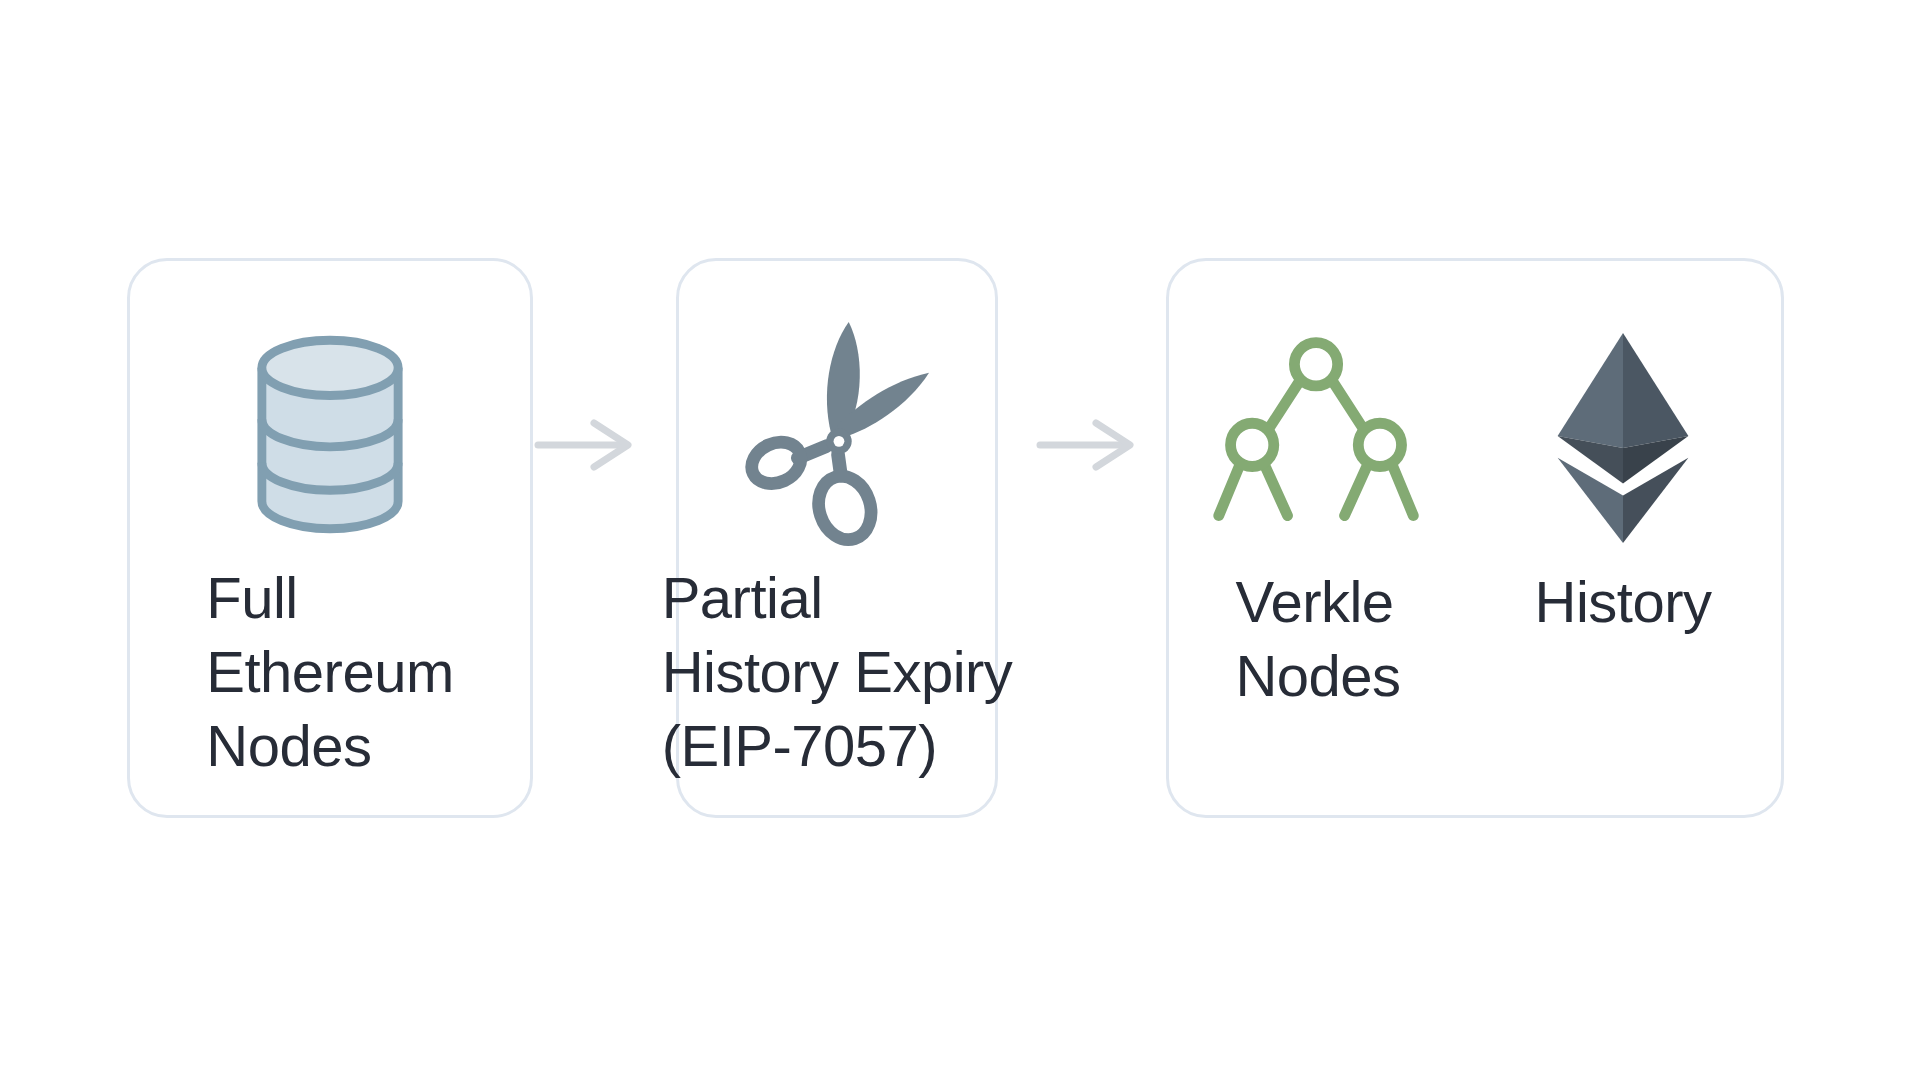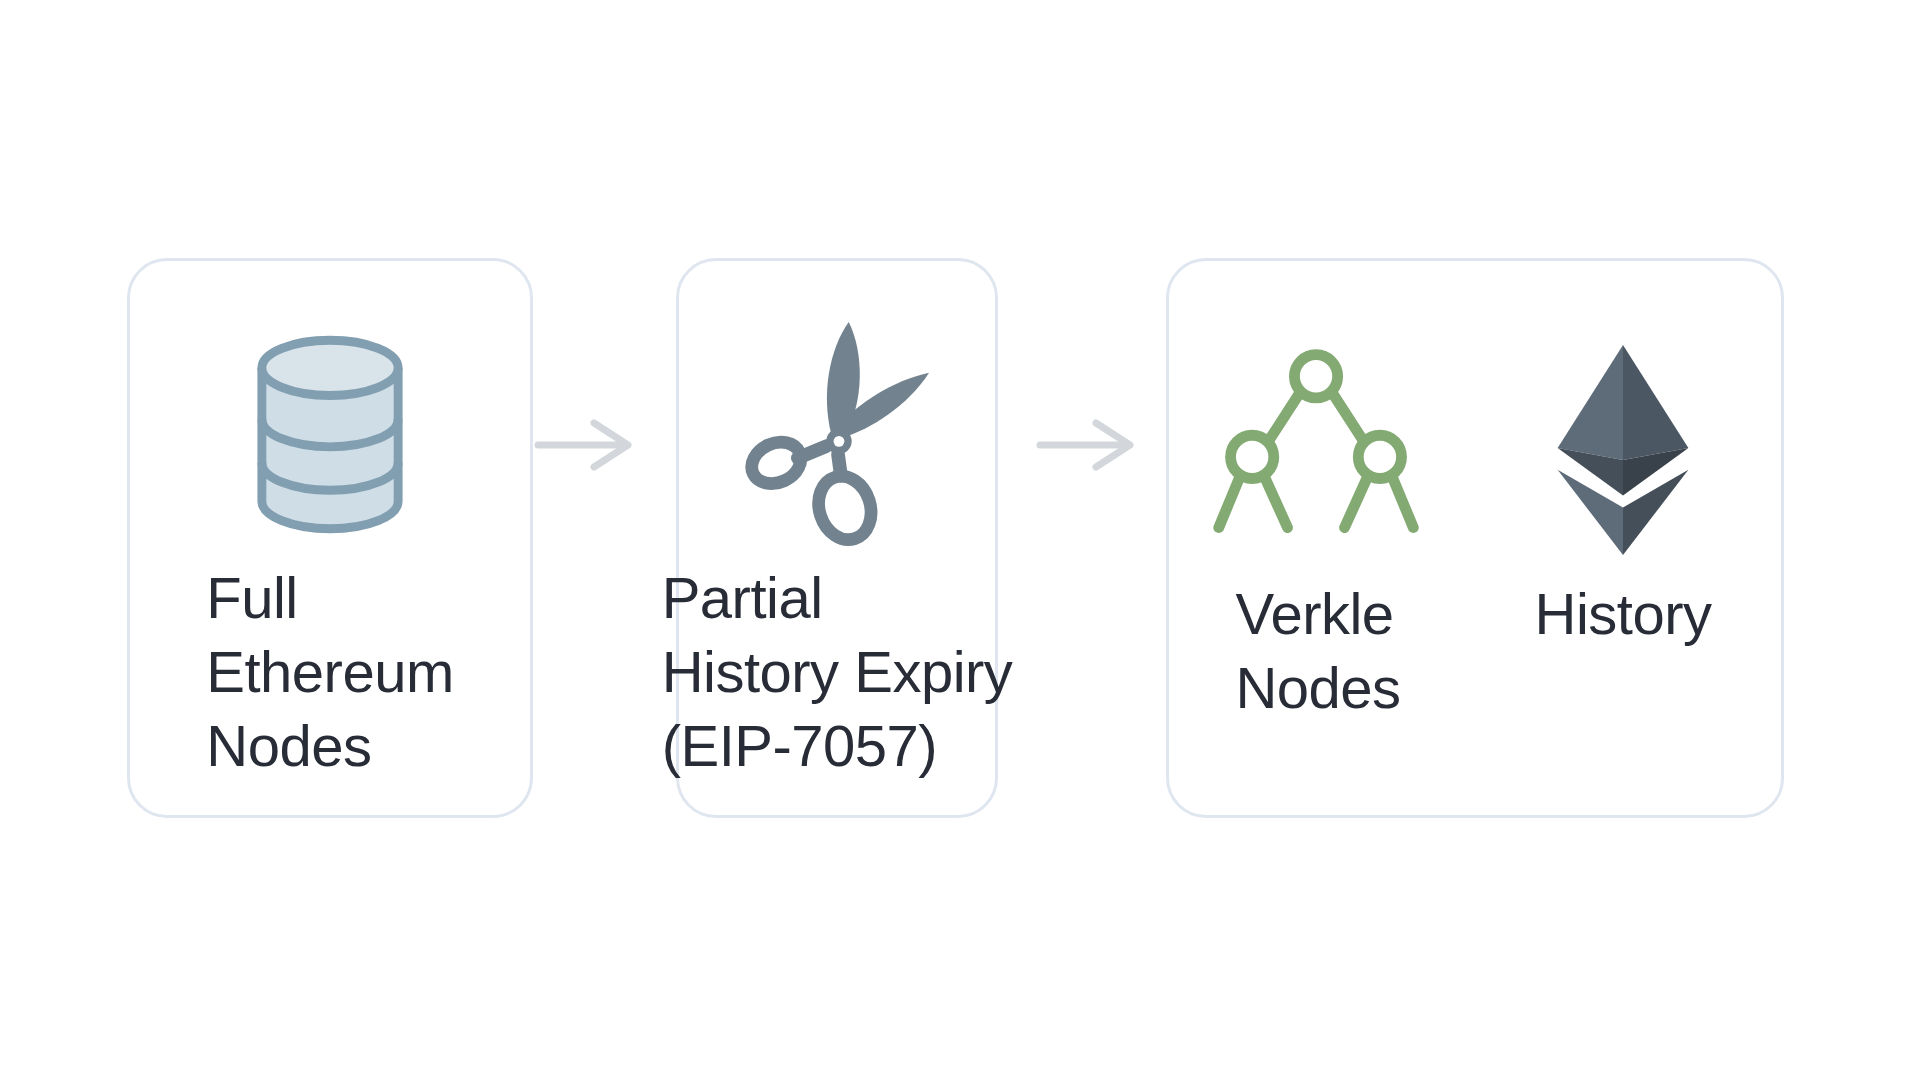--- a/index.html
+++ b/index.html
@@ -29,21 +29,21 @@
     padding-top: 45px;
   }
   .card-1 { left: 127px; width: 406px; }
   .card-2 { left: 633px; width: 322px; margin-left: 43px; }
   .card-3 {
     left: 1166px; width: 618px;
     flex-direction: row;
     justify-content: center;
     align-items: flex-start;
     gap: 14px;
-    padding-top: 16px;
+    padding-top: 4px;
   }
   .subcol {
     display: flex;
     flex-direction: column;
     align-items: center;
     padding-top: 45px;
   }
   .subcol-1 { width: 282px; }
   .subcol-2 { width: 300px; }
   .icon-box {

